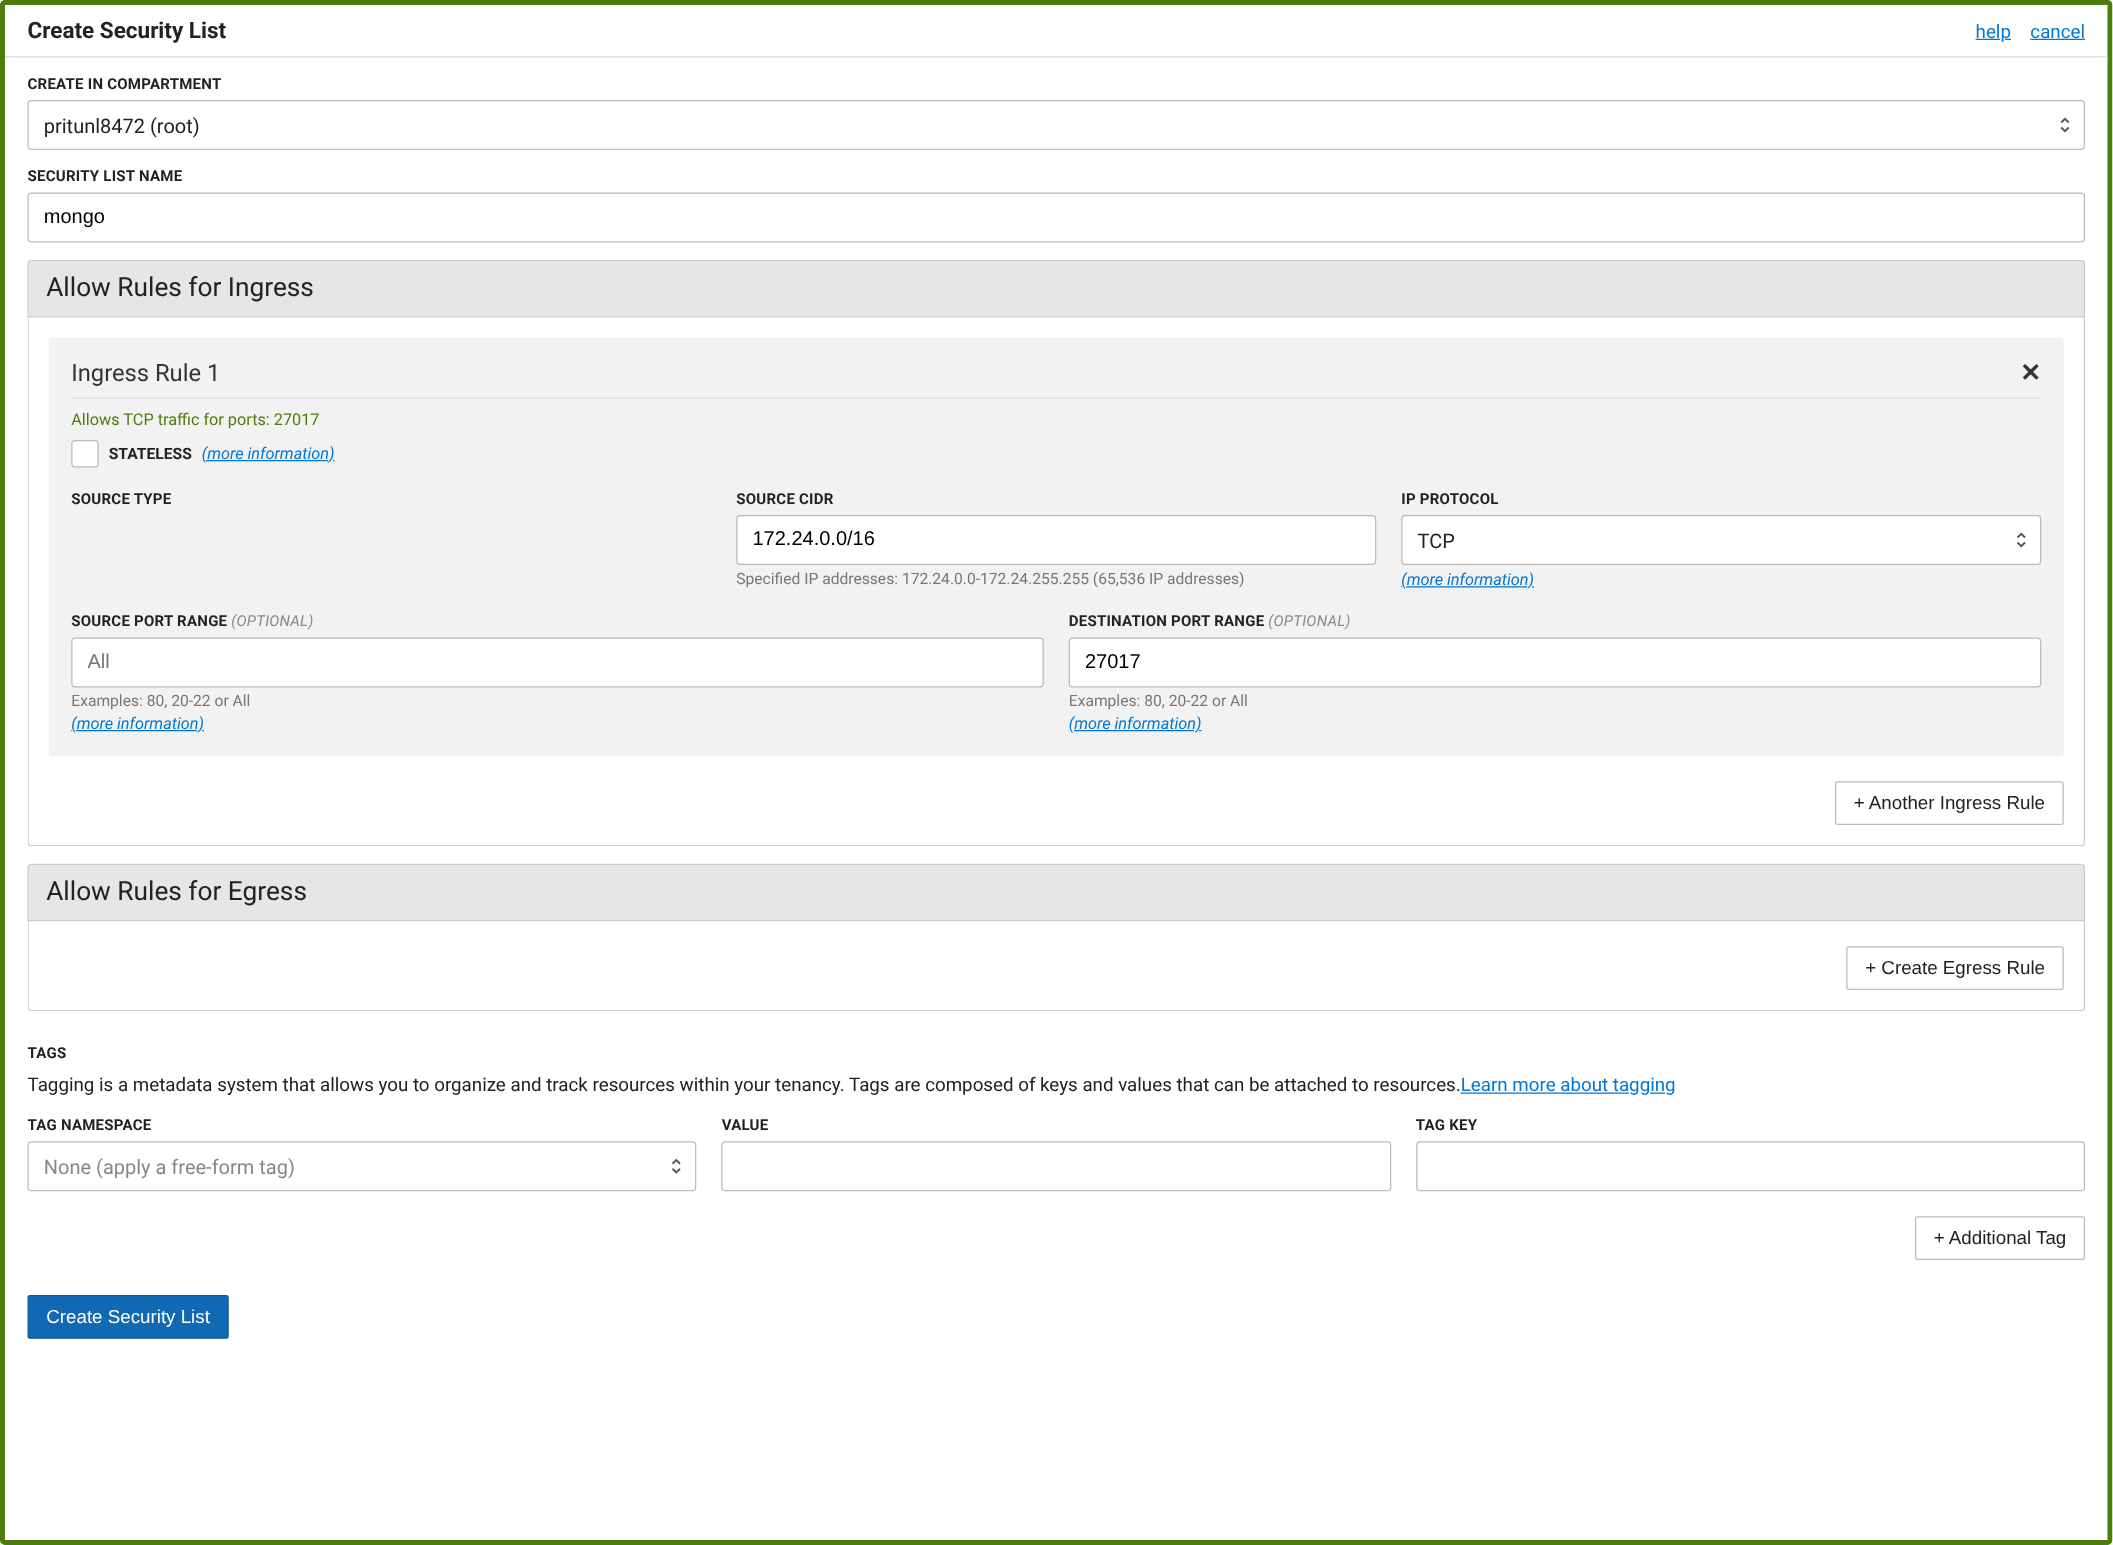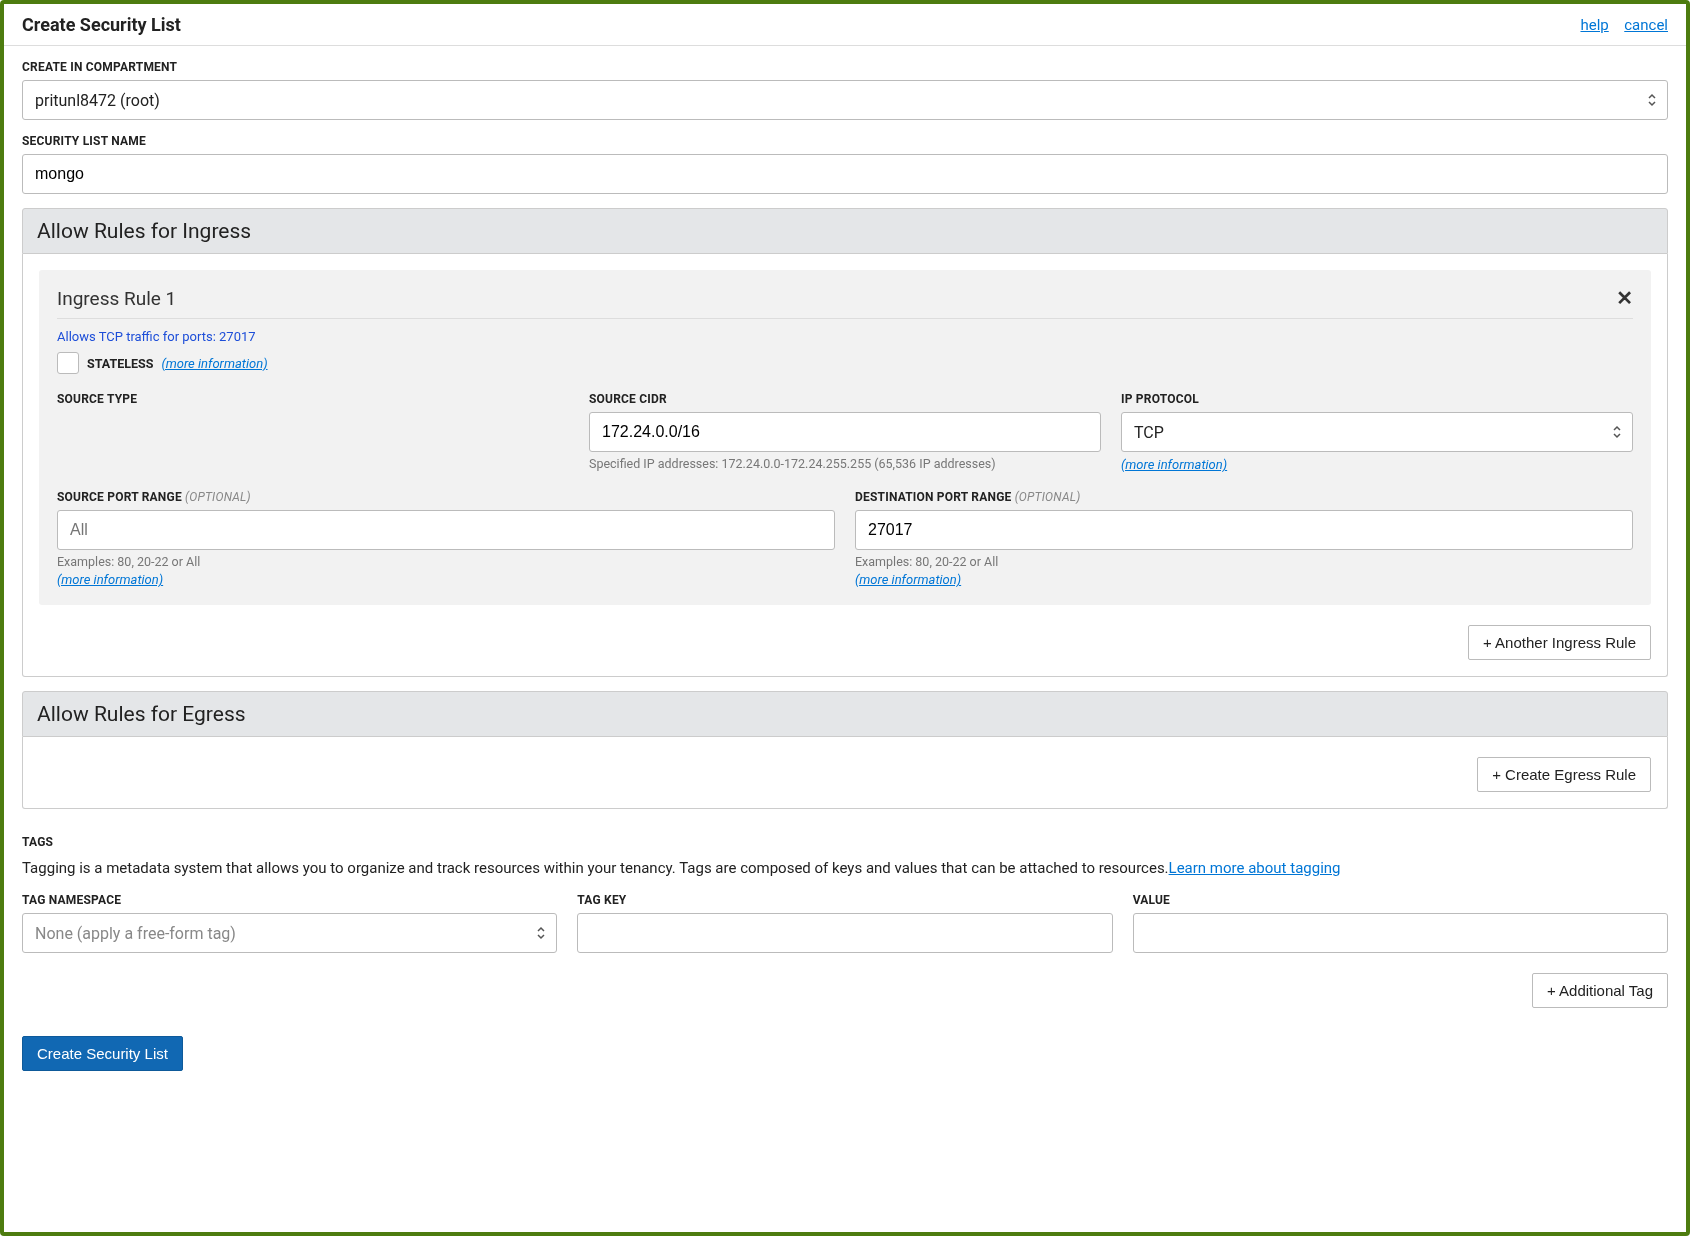--- a/index.html
+++ b/index.html
@@ -110,21 +110,21 @@
   font-size: 19px;
   color: #333;
 }
 .close-x {
   font-size: 20px;
   color: #333;
   cursor: pointer;
   font-weight: 700;
 }
 .rule-summary {
-  color: #1d4ed8;
+  color: #4d7c0f;
   font-size: 13px;
   margin-bottom: 8px;
 }
 .stateless-row {
   display: flex;
   align-items: center;
   gap: 8px;
   margin-bottom: 18px;
 }
 .checkbox {
@@ -325,31 +325,31 @@
         <div class="select-wrap">
           <span class="placeholder-text">None (apply a free-form tag)</span>
           <span class="chev">
             <svg width="10" height="14" viewBox="0 0 10 14">
                 <path d="M2 5 L5 2 L8 5 M2 9 L5 12 L8 9" stroke="#555" stroke-width="1.5" fill="none"></path>
               </svg>
           </span>
         </div>
       </div>
       <div>
+        <div class="field-label">VALUE</div>
+        <div class="text-input">
+          <input class="input-unstyled" style="">
+        </div>
+      </div>
+      <div>
         <div class="field-label">TAG KEY</div>
         <div class="text-input">
           <input class="input-unstyled" style="">
         </div>
       </div>
-      <div>
-        <div class="field-label">VALUE</div>
-        <div class="text-input">
-          <input class="input-unstyled" style="">
-        </div>
-      </div>
     </div>
 
     <div class="right-align">
       <button class="btn">+ Additional Tag</button>
     </div>
 
     <div style="margin-top:28px;">
       <button class="btn btn-primary">Create Security List</button>
     </div>
 

